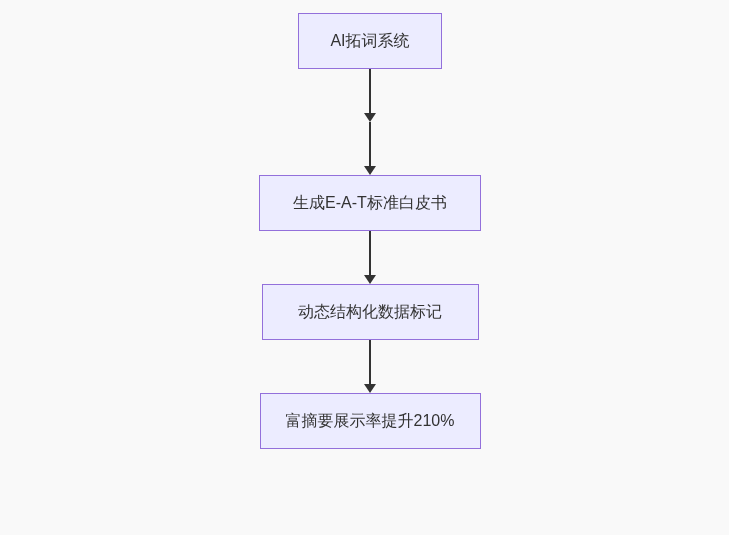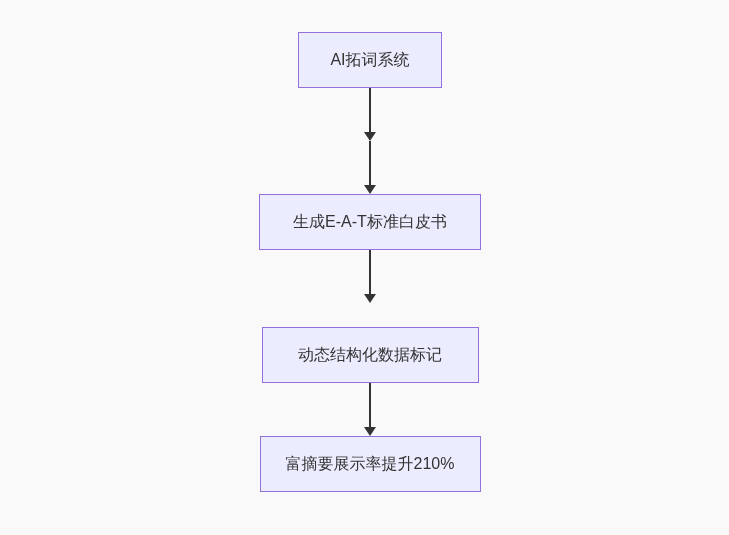--- a/index.html
+++ b/index.html
@@ -10,21 +10,21 @@
     width: 729px;
     height: 535px;
     position: relative;
     overflow: hidden;
     background: var(--canvas-background, #f9f9f9);
     font-family: "Liberation Sans", sans-serif;
   }
   .flow {
     position: absolute;
     left: 370px;
-    top: 32px;
+    top: 13px;
     transform: translateX(-50%);
     display: flex;
     flex-direction: column;
     align-items: center;
   }
   .node {
     box-sizing: border-box;
     height: 56px;
     display: flex;
     align-items: center;
@@ -33,21 +33,21 @@
     border: 1.5px solid var(--node-border, #9370db);
     color: var(--node-text, #333333);
     font-size: 16px;
     line-height: 1;
     padding: 0 12px;
     white-space: nowrap;
   }
   .node.n1 { min-width: 144px; }
   .node.n2 { min-width: 187px; }
   .node.n3 { min-width: 222px; }
-  .node.n4 { min-width: 217px; margin-top: 24px; }
+  .node.n4 { min-width: 217px; }
   .node.n5 { min-width: 221px; text-align: right; }
   .arrow {
     height: 53px;
     display: flex;
     flex-direction: column;
     align-items: center;
   }
   .arrow .line {
     flex: 1 1 auto;
     width: 2px;

